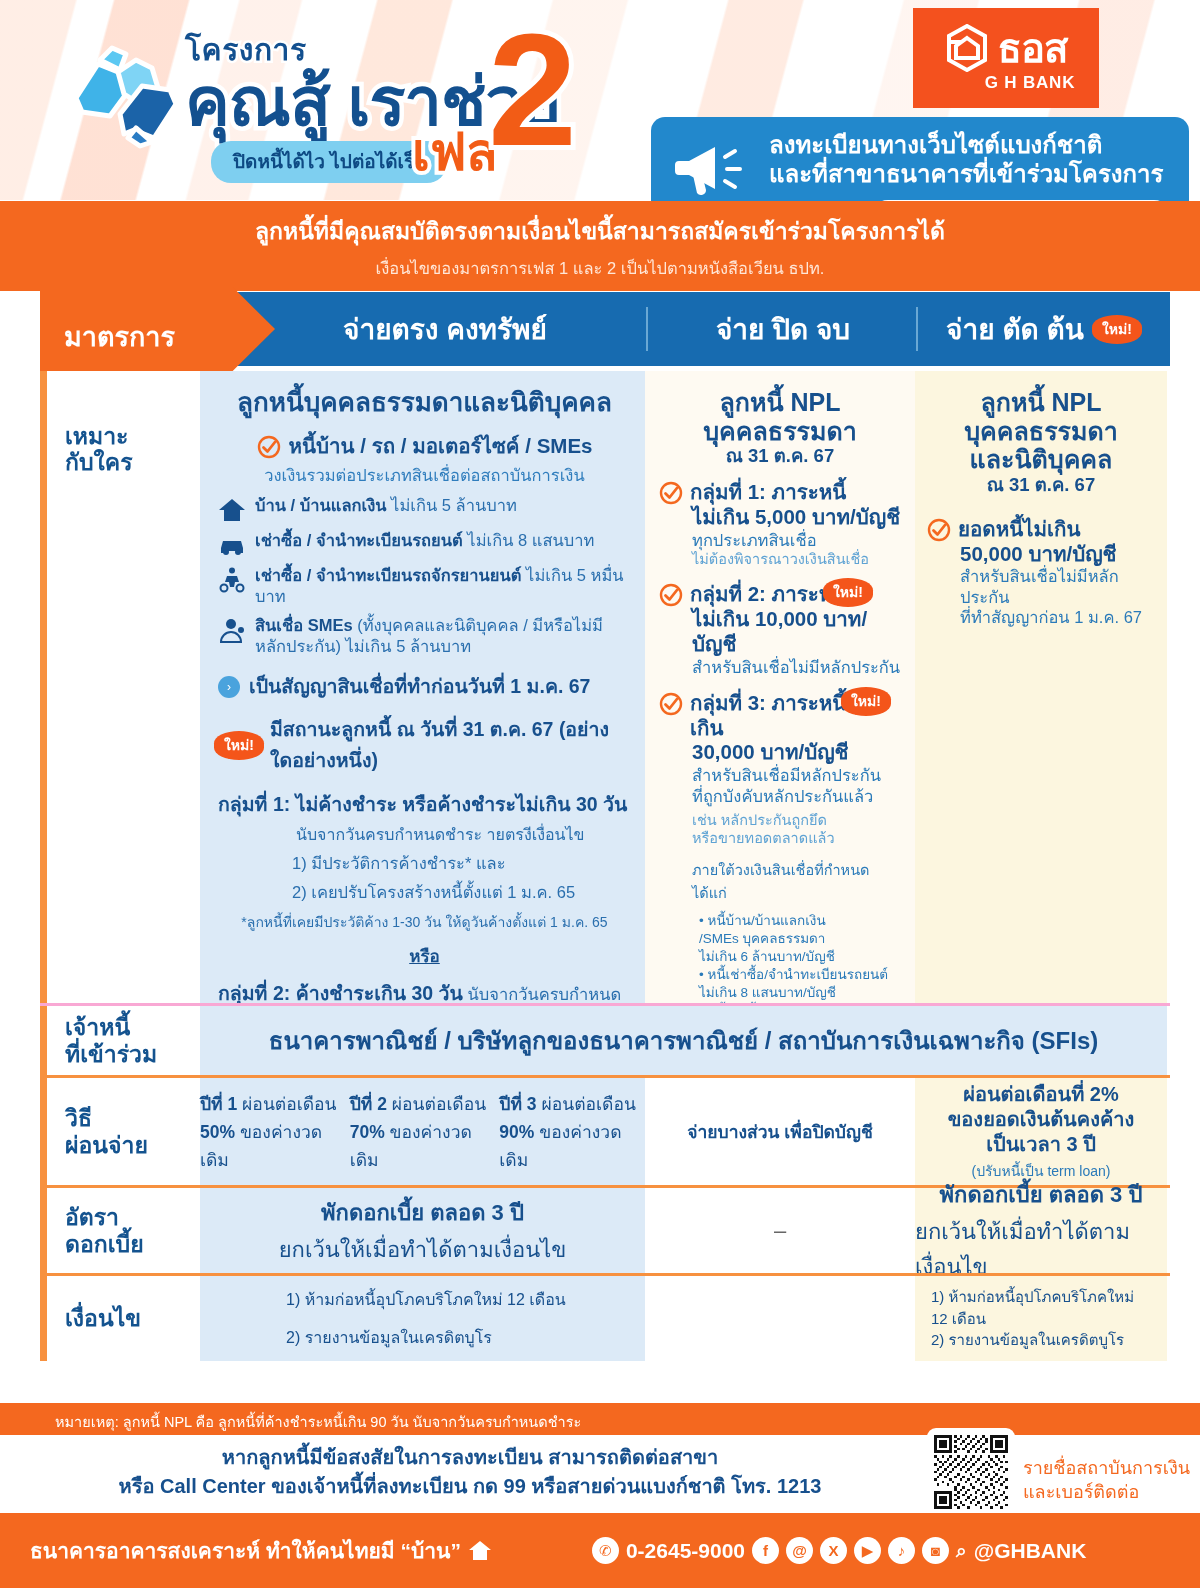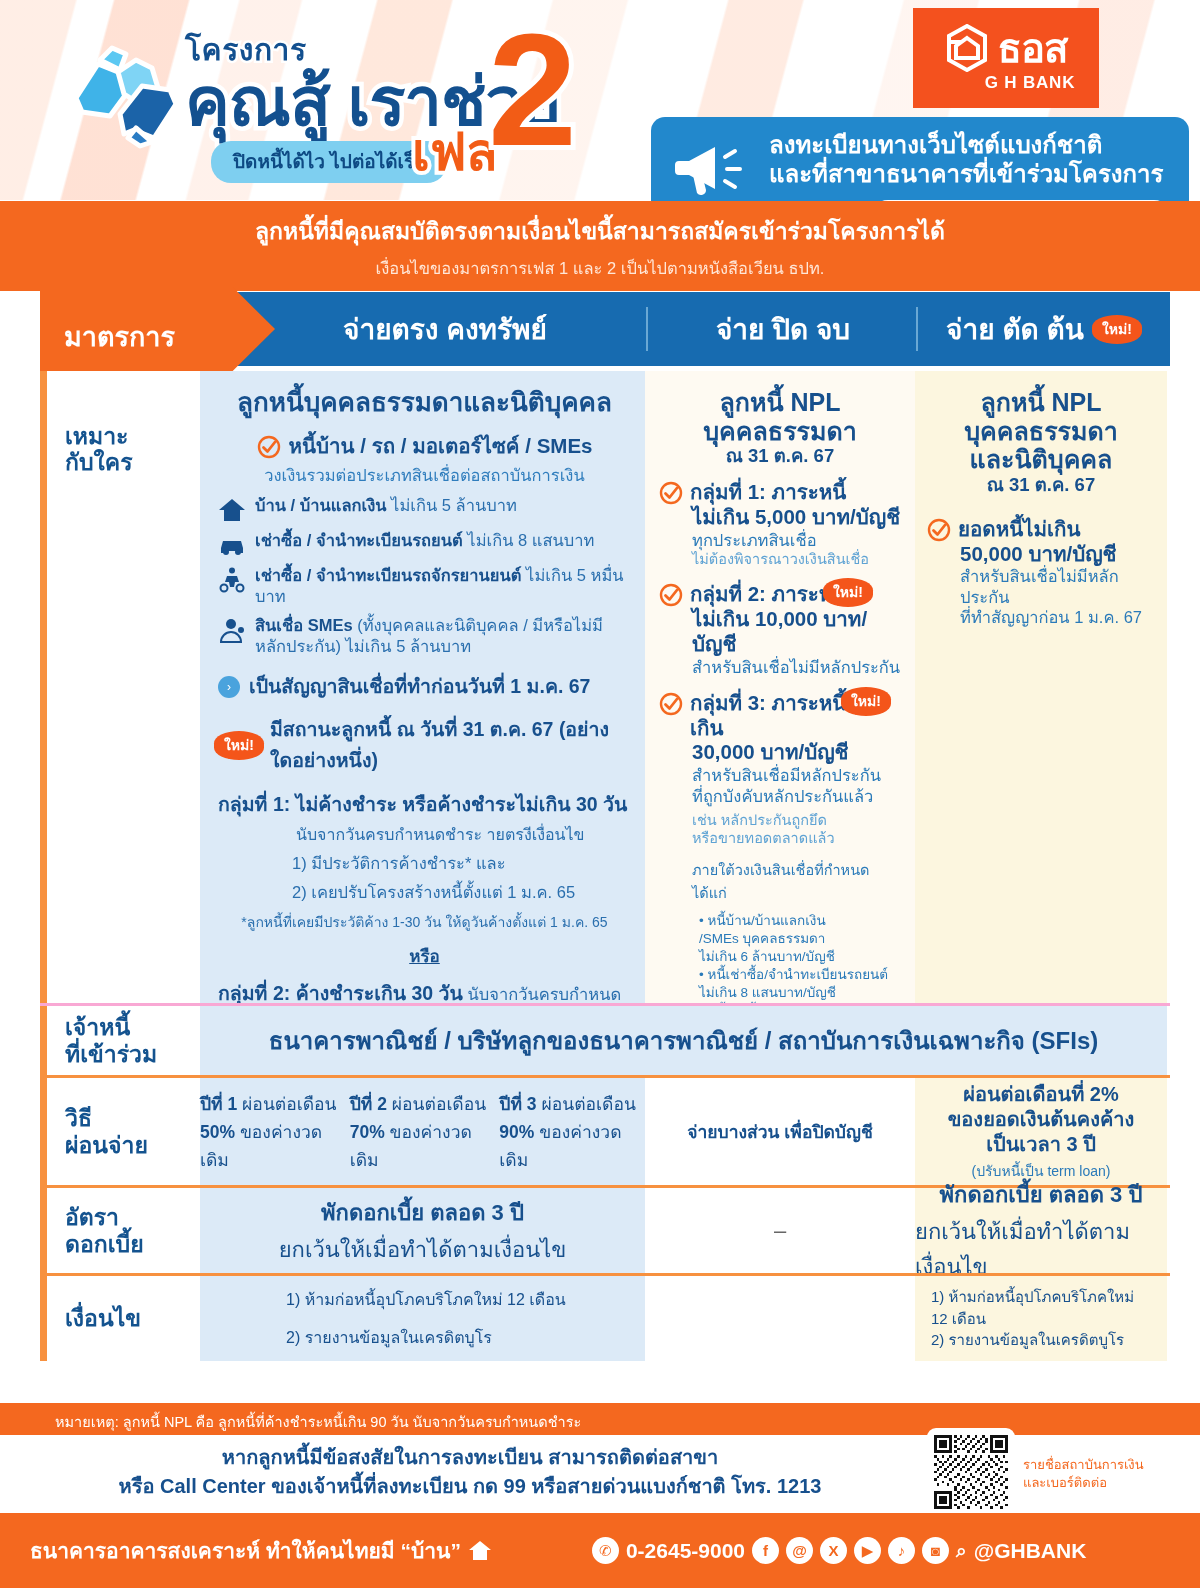--- a/index.html
+++ b/index.html
@@ -175,21 +175,21 @@
   
   .noteBand { position:absolute; left:0; top:1403px; width:1200px; height:32px; background:#f4681f; }
   .noteBand span { position:absolute; left:55px; top:7px; color:#fff; font-size:14.5px; }
 
   .contactArea { position:absolute; left:0; top:1435px; width:1200px; height:78px; background:#fff; }
   .contactTxt { position:absolute; left:90px; top:8px; width:760px; text-align:center;
                 color:#17508d; font-weight:bold; font-size:20px; line-height:1.45; }
   .qrBox { position:absolute; left:927px; top:1428px; width:88px; height:88px;
            background:#fff; border-radius:9px; padding:7px; }
   .qrImg { width:100%; height:100%; }
-  .qrCap { position:absolute; left:1023px; top:1456px; color:#f4681f; font-size:13px; line-height:1.35; }
+  .qrCap { position:absolute; left:1023px; top:1456px; color:#f4681f; font-size:18px; line-height:1.35; }
 
   .footBar { position:absolute; left:0; top:1513px; width:1200px; height:75px; background:#f4681f;
              display:flex; align-items:center; }
   .footLeft { color:#fff; font-weight:bold; font-size:21px; margin-left:30px; display:flex;
               align-items:center; gap:7px; }
   .footRight { display:flex; align-items:center; gap:7px; margin-left:100px; color:#fff;
                font-weight:bold; font-size:21px; }
   .sIcon { width:27px; height:27px; border-radius:50%; background:#fff; color:#f4681f;
            display:flex; align-items:center; justify-content:center; font-size:15px; font-weight:bold; }
   .phoneIcon { width:27px; height:27px; border-radius:50%; background:#fff; color:#f4681f;

